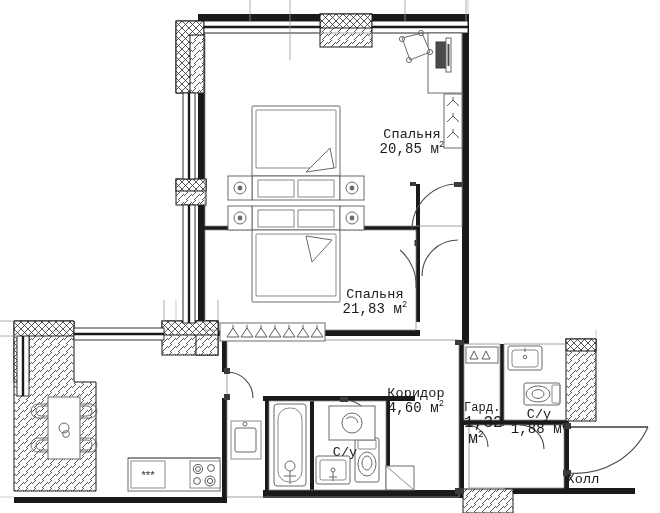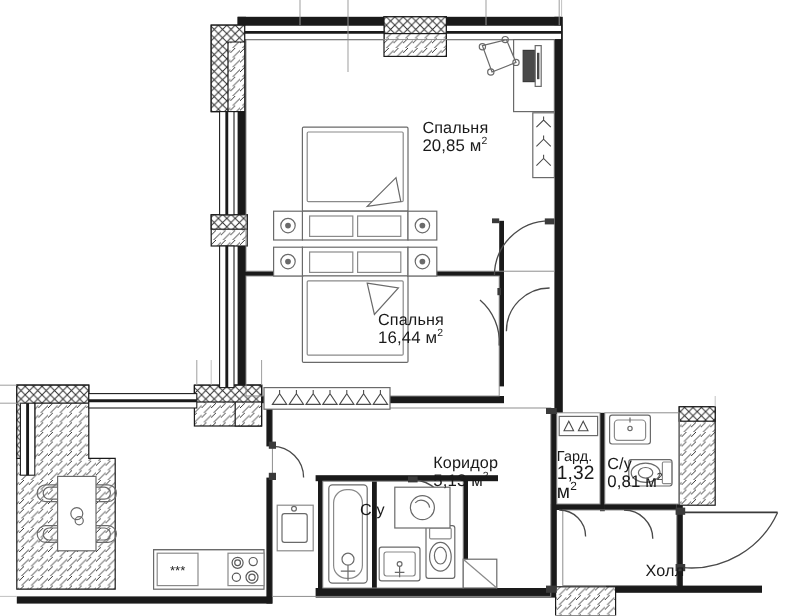--- a/index.html
+++ b/index.html
@@ -1,23 +1,23 @@
 <!DOCTYPE html>
 <html><head>
 <meta charset="utf-8">
 <title>Floor Plan</title>
 <style>
   html,body{margin:0;padding:0;background:#ffffff;}
   body{width:660px;height:513px;overflow:hidden;
        font-family:"Liberation Sans","DejaVu Sans",sans-serif;}
   #plan-root{position:relative;width:660px;height:513px;background:#fff;}
   svg#plan-svg{position:absolute;left:0;top:0;width:660px;height:513px;display:block;}
-  .room-label{position:absolute;color:#1a1a1a;
-              font-family:Liberation Sans, sans-serif;
-              line-height:1.14;white-space:nowrap;pointer-events:none;}
+  .room-label{position:absolute;text-align:center;color:#1a1a1a;
+              font-family:Liberation Mono, monospace;
+              line-height:1.14;white-space:nowrap;pointer-events:none;margin-top:28px;}
   .room-label .rl-name{display:block;font-size:13.5px;letter-spacing:.1px;}
   .room-label .rl-area{display:block;font-size:14px;letter-spacing:.1px;}
   .room-label.narrow{white-space:normal;line-height:1.05;}
   .room-label.narrow .rl-name{font-size:12px;}
   .room-label.narrow .rl-area{font-size:16px;}
   sup{font-size:.62em;vertical-align:super;line-height:0;}
 </style>
 </head>
 <body>
 
@@ -374,40 +374,40 @@
   </g>
 </svg>
 
 <div class="room-label" style="left:352px;top:99px;width:120px;">
   <span class="rl-name">Спальня</span>
   <span class="rl-area"><span>20,85</span> <span>м</span><sup>2</sup></span>
 </div>
 
 <div class="room-label" style="left:315px;top:259px;width:120px;">
   <span class="rl-name">Спальня</span>
-  <span class="rl-area"><span>16,44</span> <span>м</span><sup>2</sup></span>
-</div>
-
-
-<div class="room-label" style="left:361px;top:378px;width:110px;">
+  <span class="rl-area"><span>21,83</span> <span>м</span><sup>2</sup></span>
+</div>
+
+
+<div class="room-label" style="left:361px;top:358px;width:110px;">
   <span class="rl-name">Коридор</span>
-  <span class="rl-area"><span>5,13</span> <span>м</span><sup>2</sup></span>
+  <span class="rl-area"><span>4,60</span> <span>м</span><sup>2</sup></span>
 </div>
 
 <div class="room-label" style="left:300px;top:417px;width:90px;">
   <span class="rl-name">С/у</span>
 </div>
 
 <div class="room-label narrow" style="left:464px;top:374px;width:24px;">
   <span class="rl-name">Гард.</span>
   <span class="rl-area"><span>1,32</span><br><span>м</span><sup>2</sup></span>
 </div>
 
 <div class="room-label" style="left:506px;top:379px;width:66px;">
   <span class="rl-name">С/у</span>
-  <span class="rl-area"><span>0,81</span> <span>м</span><sup>2</sup></span>
-</div>
-
-<div class="room-label" style="left:538px;top:468px;width:90px;">
+  <span class="rl-area"><span>1,88</span> <span>м</span><sup>2</sup></span>
+</div>
+
+<div class="room-label" style="left:538px;top:444px;width:90px;">
   <span class="rl-name">Холл</span>
 </div>
 
 </div>
 
 </body></html>

